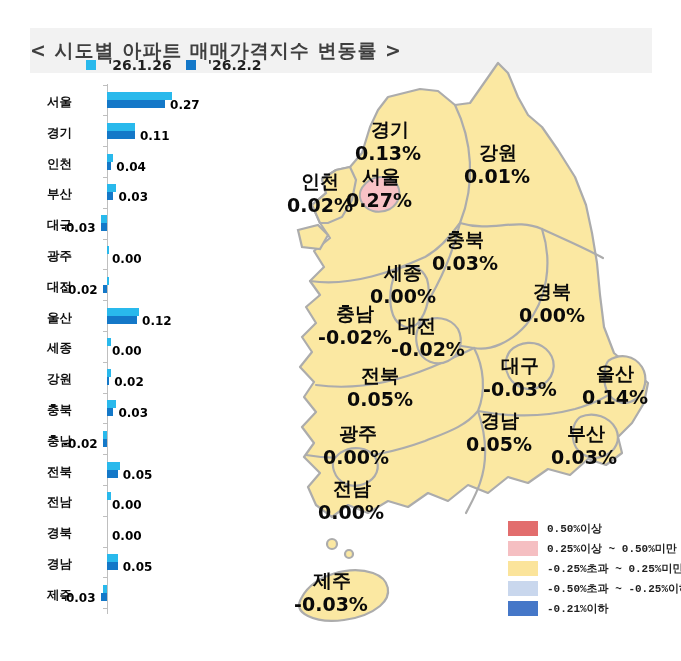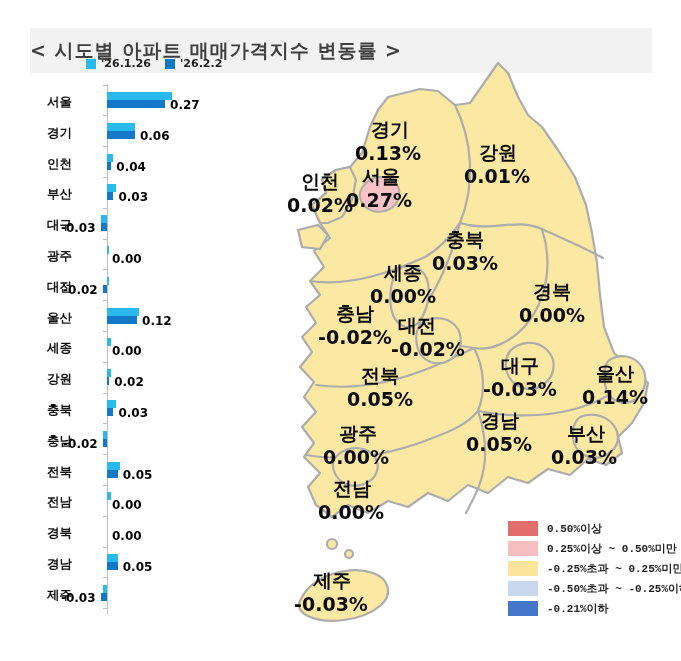--- a/index.html
+++ b/index.html
@@ -6,21 +6,21 @@
   .frame{position:relative;width:681px;height:661px;background:#ffffff;overflow:hidden;
          font-family:"DejaVu Sans","Liberation Sans",sans-serif;color:#1a1a1a;}
   .title-bar{position:absolute;left:30px;top:28px;width:622px;height:45px;
              background:var(--title-bg,#F2F2F2);display:flex;align-items:center;justify-content:flex-start;}
   .title-bar span{font-size:19px;font-weight:bold;color:var(--title-text,#3F3F3F);letter-spacing:1px;}
   
   .chart-layer{position:absolute;left:0;top:0;width:681px;height:661px;}
   .chart-legend{position:absolute;left:86px;top:57px;display:flex;gap:14px;align-items:center;}
   .chart-legend .li{display:flex;align-items:center;gap:5px;}
   .chart-legend .sw{width:10px;height:10px;display:inline-block;}
-  .chart-legend .lt{font-size:11px;font-weight:bold;color:#1f1f1f;}
+  .chart-legend .lt{font-size:14px;font-weight:bold;color:#1f1f1f;margin-left:7px;}
   .axis-line{position:absolute;left:107px;top:84px;width:1px;height:530px;background:var(--axis,#BFBFBF);}
   .tick{position:absolute;width:5px;height:1px;background:var(--axis,#BFBFBF);}
   .rlabel{position:absolute;left:28px;width:44px;text-align:right;font-size:12.5px;font-weight:bold;color:#111;}
   .bar{position:absolute;height:8px;}
   .vlabel{position:absolute;font-size:12px;font-weight:bold;color:#000;white-space:nowrap;}
   .unit-note{position:absolute;left:55px;top:622px;width:200px;text-align:center;
              font-size:12px;font-weight:bold;color:#111;}
   
   .map-panel{position:absolute;left:270px;top:55px;width:400px;height:596px;}
   .map-panel svg{position:absolute;left:0;top:0;}
@@ -58,21 +58,21 @@
     <div class="axis-line"></div>
     <div id="rows">
         <div class="rlabel" style="top: 94px;">서울</div>
         <div class="bar" style="left: 107px; top: 92px; width: 64.5px; background: rgb(41, 185, 236);"></div>
         <div class="bar" style="left: 107px; top: 100px; width: 58.05px; background: rgb(20, 120, 200);"></div>
         <div class="vlabel" style="left: 170.05px; top: 98px;">0.27</div>
         <div class="tick" style="left: 103px; top: 84.6px;"></div>
         <div class="rlabel" style="top: 124.8px;">경기</div>
         <div class="bar" style="left: 107px; top: 122.8px; width: 27.95px; background: rgb(41, 185, 236);"></div>
         <div class="bar" style="left: 107px; top: 130.8px; width: 27.95px; background: rgb(20, 120, 200);"></div>
-        <div class="vlabel" style="left: 139.95px; top: 128.8px;">0.06</div>
+        <div class="vlabel" style="left: 139.95px; top: 128.8px;">0.11</div>
         <div class="tick" style="left: 103px; top: 115.4px;"></div>
         <div class="rlabel" style="top: 155.6px;">인천</div>
         <div class="bar" style="left: 107px; top: 153.6px; width: 6.45px; background: rgb(41, 185, 236);"></div>
         <div class="bar" style="left: 107px; top: 161.6px; width: 4.3px; background: rgb(20, 120, 200);"></div>
         <div class="vlabel" style="left: 116.3px; top: 159.6px;">0.04</div>
         <div class="tick" style="left: 103px; top: 146.2px;"></div>
         <div class="rlabel" style="top: 186.4px;">부산</div>
         <div class="bar" style="left: 107px; top: 184.4px; width: 8.6px; background: rgb(41, 185, 236);"></div>
         <div class="bar" style="left: 107px; top: 192.4px; width: 6.45px; background: rgb(20, 120, 200);"></div>
         <div class="vlabel" style="left: 118.45px; top: 190.4px;">0.03</div>

